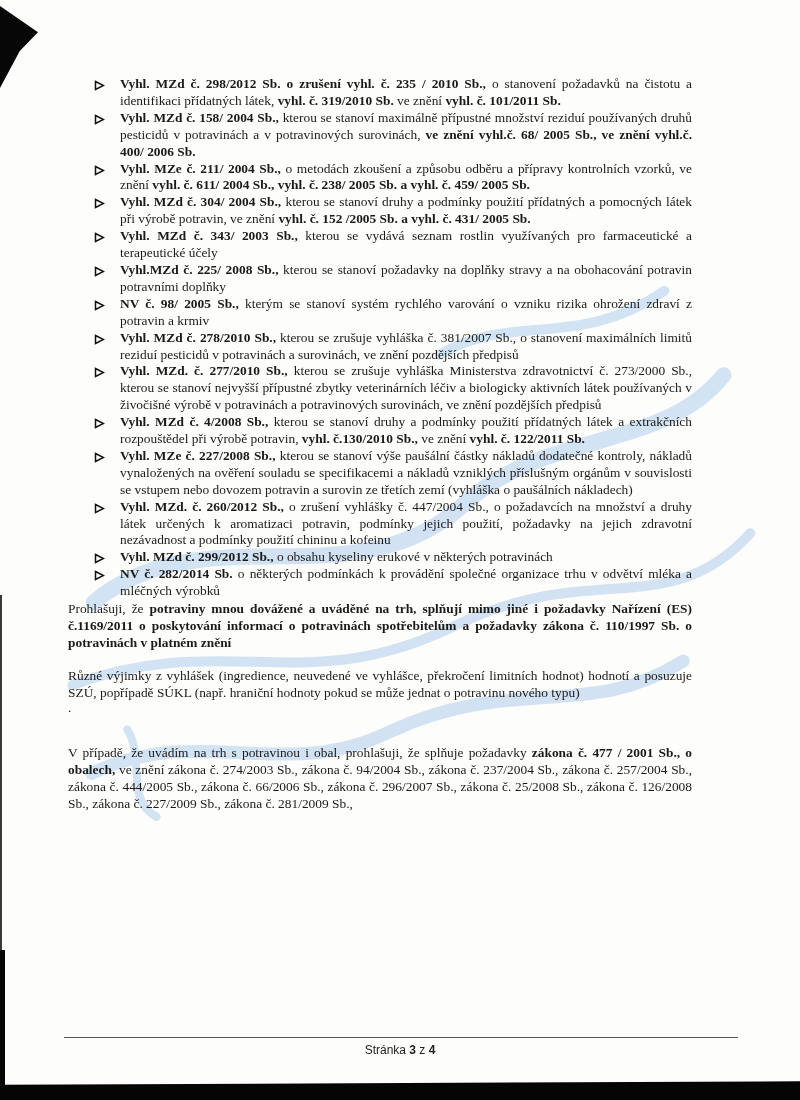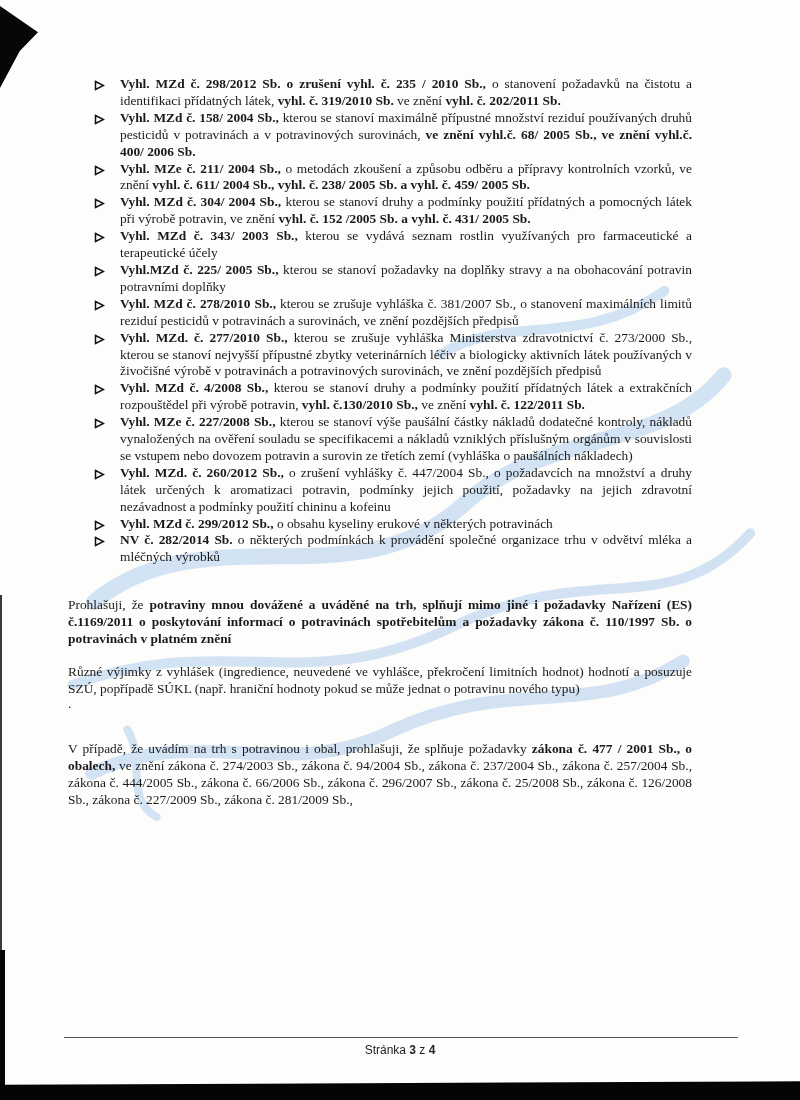--- a/index.html
+++ b/index.html
@@ -23,21 +23,21 @@
   }
   li.legal-item{
     position:relative;
     padding-left:52px;
     margin:0;
   }
   .bullet{
     position:absolute;left:26px;top:3px;
     width:11px;height:11px;display:inline-block;
   }
-  .paragraphs{margin-top:30px;}
+  .paragraphs{}
   p.para{
     font-size:13.4px;line-height:17px;
     text-align:justify;
     margin:0;
   }
   p.gap-before{margin-top:16px;}
   p.big-gap-before{margin-top:30px;}
   p.dot-line{margin:0;line-height:13px;}
   .footer-rule{
     position:absolute;left:64px;right:62px;top:1037px;
@@ -89,36 +89,39 @@
     <path d="M30,380 C190,340 260,420 420,360 C560,310 630,380 720,300" stroke-width="10"></path>
     <path d="M40,470 C150,430 230,500 340,460 C470,415 540,470 640,420" stroke-width="13"></path>
     <path d="M80,430 C95,460 70,500 100,520" stroke-width="8"></path>
   </g>
 </svg>
 
 <div class="content">
   <ul class="legal-list">
       <li class="legal-item"><span class="bullet"><svg width="11" height="11" viewBox="0 0 11 11">
             <path d="M1.5 1.5 L9.5 5.5 L1.5 9.5 Z" fill="none" stroke="#111" stroke-width="1.5"></path>
-          </svg></span><span class="b">Vyhl. MZd č. 298/2012 Sb. o zrušení vyhl. č. 235 / 2010 Sb.,</span><span> o stanovení požadavků na čistotu a identifikaci přídatných látek, </span><span class="b">vyhl. č. 319/2010 Sb.</span><span> ve znění </span><span class="b">vyhl. č. 202/2011 Sb.</span></li>
+          </svg></span><span class="b">Vyhl. MZd č. 298/2012 Sb. o zrušení vyhl. č. 235 / 2010 Sb.,</span><span> o stanovení požadavků na čistotu a identifikaci přídatných látek, </span><span class="b">vyhl. č. 319/2010 Sb.</span><span> ve znění </span><span class="b">vyhl. č. 101/2011 Sb.</span></li>
       <li class="legal-item"><span class="bullet"><svg width="11" height="11" viewBox="0 0 11 11">
             <path d="M1.5 1.5 L9.5 5.5 L1.5 9.5 Z" fill="none" stroke="#111" stroke-width="1.5"></path>
           </svg></span><span class="b">Vyhl. MZd č. 158/ 2004 Sb.,</span><span> kterou se stanoví maximálně přípustné množství reziduí používaných druhů pesticidů v potravinách a v potravinových surovinách, </span><span class="b">ve znění vyhl.č. 68/ 2005 Sb., ve znění vyhl.č. 400/ 2006 Sb.</span></li>
       <li class="legal-item"><span class="bullet"><svg width="11" height="11" viewBox="0 0 11 11">
             <path d="M1.5 1.5 L9.5 5.5 L1.5 9.5 Z" fill="none" stroke="#111" stroke-width="1.5"></path>
           </svg></span><span class="b">Vyhl. MZe č. 211/ 2004 Sb.,</span><span> o metodách zkoušení a způsobu odběru a přípravy kontrolních vzorků, ve znění </span><span class="b">vyhl. č. 611/ 2004 Sb., vyhl. č. 238/ 2005 Sb. a vyhl. č. 459/ 2005 Sb.</span></li>
       <li class="legal-item"><span class="bullet"><svg width="11" height="11" viewBox="0 0 11 11">
             <path d="M1.5 1.5 L9.5 5.5 L1.5 9.5 Z" fill="none" stroke="#111" stroke-width="1.5"></path>
           </svg></span><span class="b">Vyhl. MZd č. 304/ 2004 Sb.,</span><span> kterou se stanoví druhy a podmínky použití přídatných a pomocných látek při výrobě potravin, ve znění </span><span class="b">vyhl. č. 152 /2005 Sb. a vyhl. č. 431/ 2005 Sb.</span></li>
       <li class="legal-item"><span class="bullet"><svg width="11" height="11" viewBox="0 0 11 11">
             <path d="M1.5 1.5 L9.5 5.5 L1.5 9.5 Z" fill="none" stroke="#111" stroke-width="1.5"></path>
           </svg></span><span class="b">Vyhl. MZd č. 343/ 2003 Sb.,</span><span> kterou se vydává seznam rostlin využívaných pro farmaceutické a terapeutické účely</span></li>
       <li class="legal-item"><span class="bullet"><svg width="11" height="11" viewBox="0 0 11 11">
             <path d="M1.5 1.5 L9.5 5.5 L1.5 9.5 Z" fill="none" stroke="#111" stroke-width="1.5"></path>
-          </svg></span><span class="b">Vyhl.MZd č. 225/ 2005 Sb.,</span><span> kterou se stanoví požadavky na doplňky stravy a na obohacování potravin potravními doplňky</span></li>
+          </svg></span><span class="b">Vyhl.MZd č. 225/ 2008 Sb.,</span><span> kterou se stanoví požadavky na doplňky stravy a na obohacování potravin potravními doplňky</span></li>
+      <li class="legal-item"><span class="bullet"><svg width="11" height="11" viewBox="0 0 11 11">
+            <path d="M1.5 1.5 L9.5 5.5 L1.5 9.5 Z" fill="none" stroke="#111" stroke-width="1.5"></path>
+          </svg></span><span class="b">NV č. 98/ 2005 Sb.,</span><span> kterým se stanoví systém rychlého varování o vzniku rizika ohrožení zdraví z potravin a krmiv</span></li>
       <li class="legal-item"><span class="bullet"><svg width="11" height="11" viewBox="0 0 11 11">
             <path d="M1.5 1.5 L9.5 5.5 L1.5 9.5 Z" fill="none" stroke="#111" stroke-width="1.5"></path>
           </svg></span><span class="b">Vyhl. MZd č. 278/2010 Sb.,</span><span> kterou se zrušuje vyhláška č. 381/2007 Sb., o stanovení maximálních limitů reziduí pesticidů v potravinách a surovinách, ve znění pozdějších předpisů</span></li>
       <li class="legal-item"><span class="bullet"><svg width="11" height="11" viewBox="0 0 11 11">
             <path d="M1.5 1.5 L9.5 5.5 L1.5 9.5 Z" fill="none" stroke="#111" stroke-width="1.5"></path>
           </svg></span><span class="b">Vyhl. MZd. č. 277/2010 Sb.,</span><span> kterou se zrušuje vyhláška Ministerstva zdravotnictví č. 273/2000 Sb., kterou se stanoví nejvyšší přípustné zbytky veterinárních léčiv a biologicky aktivních látek používaných v živočišné výrobě v potravinách a potravinových surovinách, ve znění pozdějších předpisů</span></li>
       <li class="legal-item"><span class="bullet"><svg width="11" height="11" viewBox="0 0 11 11">
             <path d="M1.5 1.5 L9.5 5.5 L1.5 9.5 Z" fill="none" stroke="#111" stroke-width="1.5"></path>
           </svg></span><span class="b">Vyhl. MZd č. 4/2008 Sb.,</span><span> kterou se stanoví druhy a podmínky použití přídatných látek a extrakčních rozpouštědel při výrobě potravin, </span><span class="b">vyhl. č.130/2010 Sb.,</span><span> ve znění </span><span class="b">vyhl. č. 122/2011 Sb.</span></li>
       <li class="legal-item"><span class="bullet"><svg width="11" height="11" viewBox="0 0 11 11">

